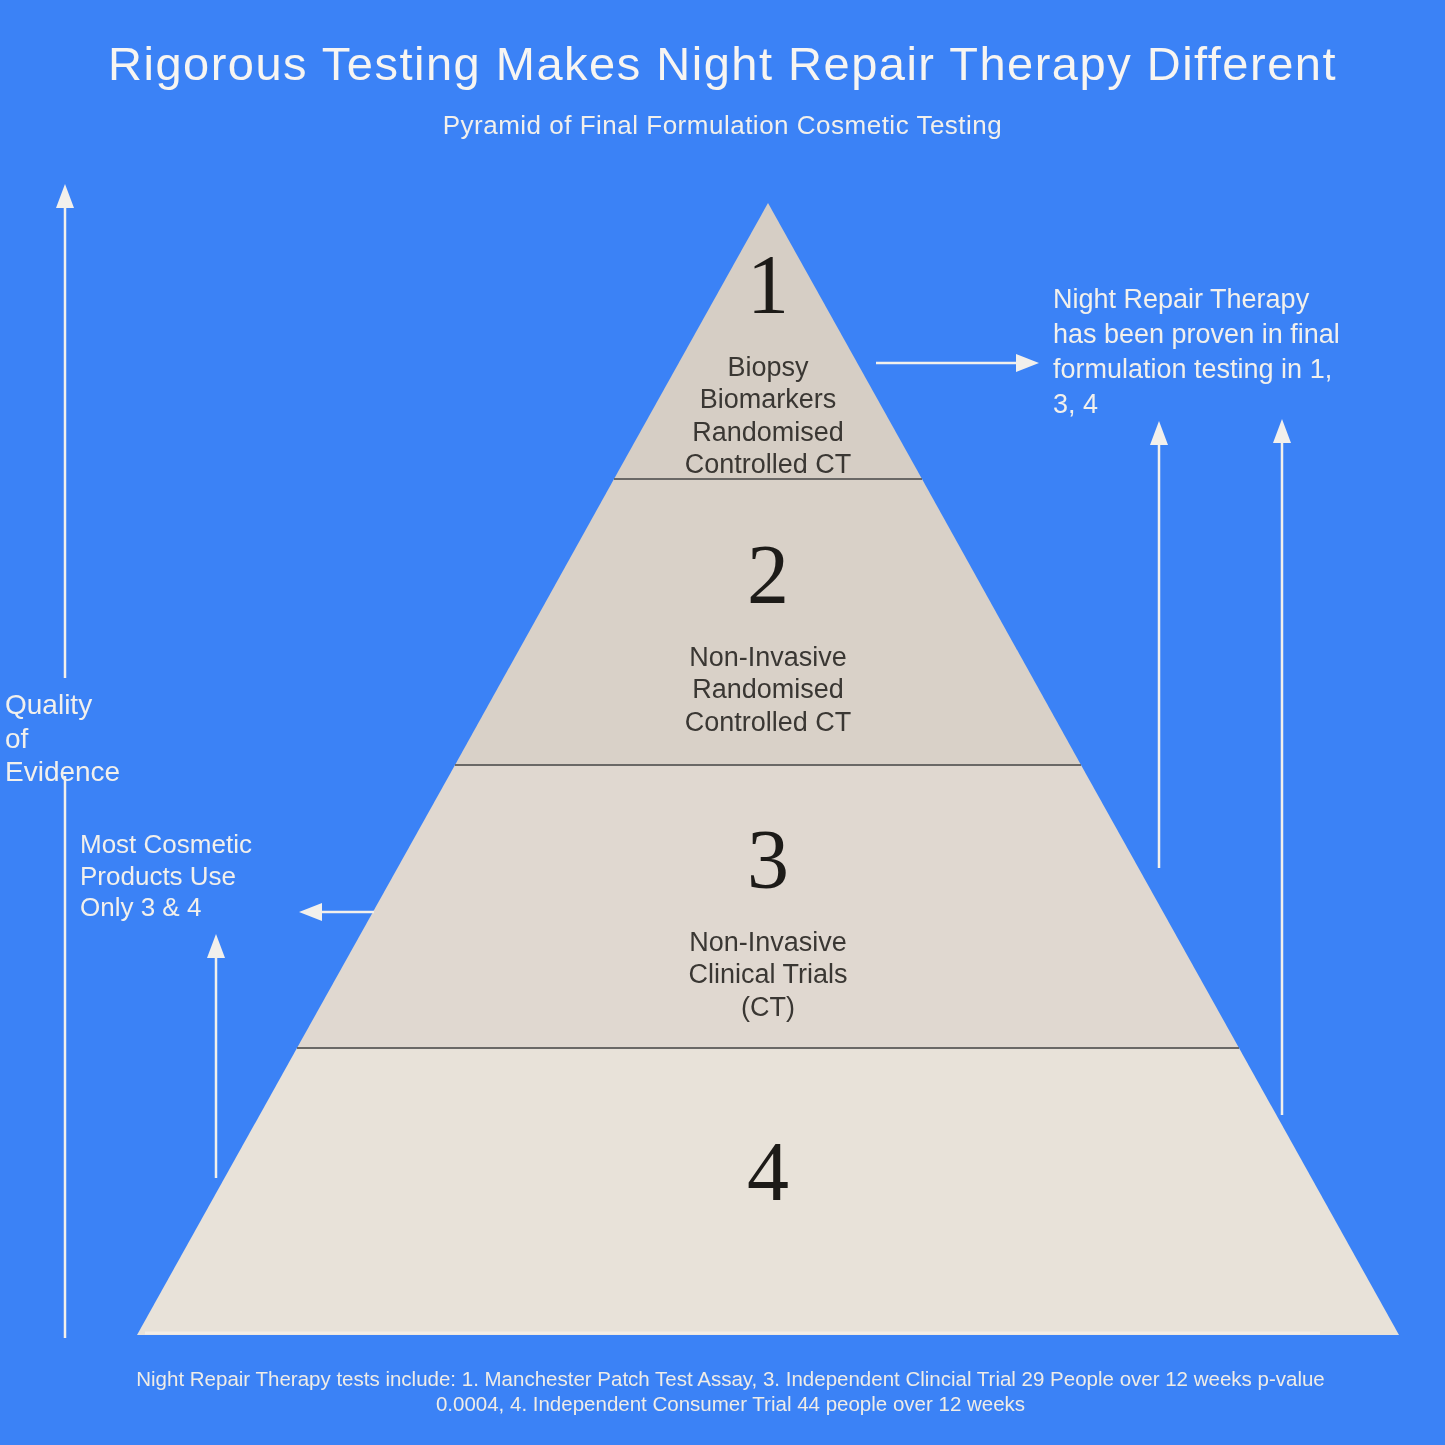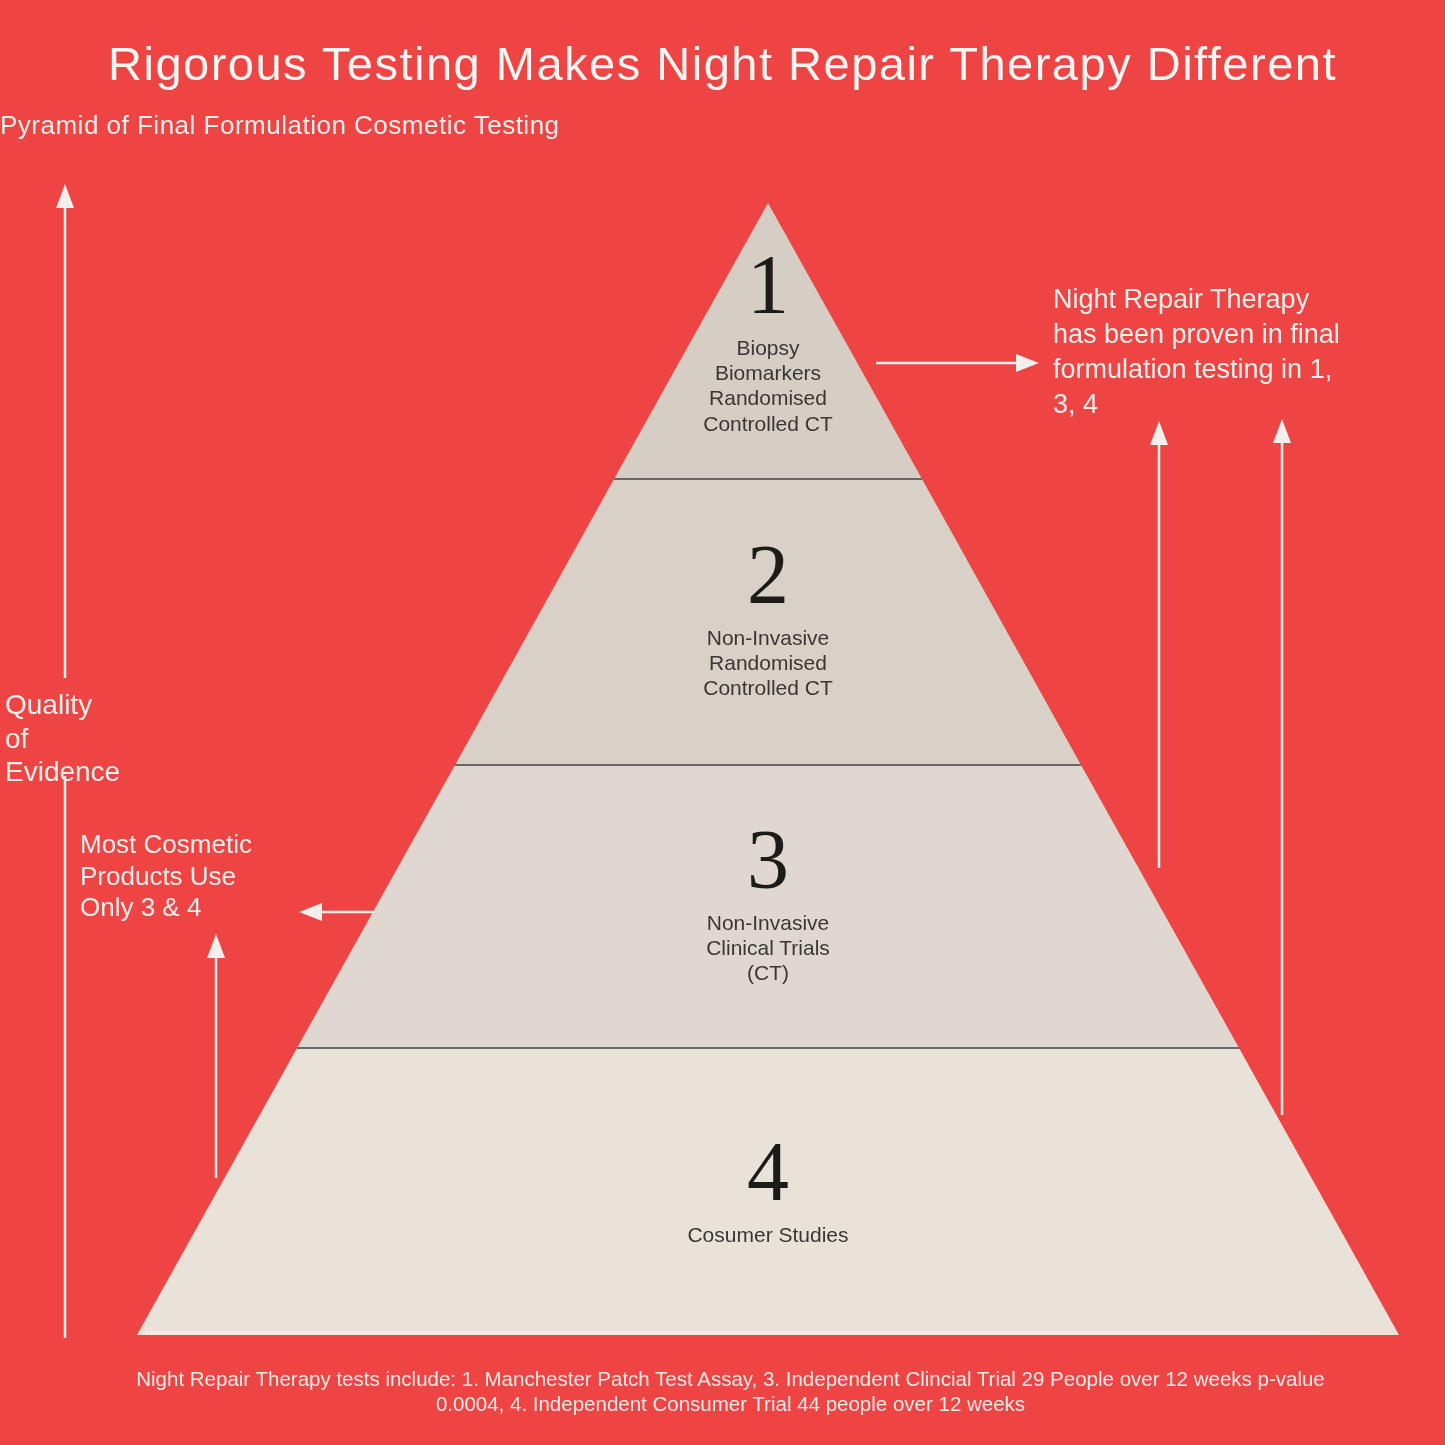--- a/index.html
+++ b/index.html
@@ -1,41 +1,41 @@
 <!DOCTYPE html>
 <html><head>
 <meta charset="utf-8">
 <style>
   html,body { margin:0; padding:0; }
   .canvas {
     position: relative;
     width: 1445px;
     height: 1445px;
-    background: #ef4444;
+    background: #3b82f6;
     overflow: hidden;
     font-family: "Liberation Sans", sans-serif;
     --arrow: #f2f0ec;
     --light-text: #f2f0ec;
     --tier-text: #3a3733;
     --num-color: #1d1b18;
   }
   .page-title {
     position: absolute;
     top: 36px; left: 0; right: 0;
     text-align: center;
     color: #f7f5f2;
     font-size: 47px;
     font-weight: 300;
     letter-spacing: 1.5px;
     margin: 0;
   }
   .page-subtitle {
     position: absolute;
     top: 110px; left: 0; right: 0;
-    text-align: left;
+    text-align: center;
     color: #f2f0ec;
     font-size: 26px;
     font-weight: 400;
     letter-spacing: 0.5px;
     margin: 0;
   }
   svg.graphic {
     position: absolute;
     inset: 0;
     width: 1445px;
@@ -53,24 +53,24 @@
   }
   .tier-num {
     display: block;
     font-family: "Liberation Serif", serif;
     font-size: 84px;
     font-weight: 400;
     line-height: 1;
     color: var(--num-color);
   }
   .tier-label {
-    font-size: 21px;
+    font-size: 27px;
     line-height: 1.2;
     white-space: pre-line;
-    margin-top: 8px;
+    margin-top: 24px;
   }
   .annotation {
     position: absolute;
     text-align: left;
     color: var(--light-text);
     white-space: pre-line;
   }
   .quality-label   { left: 5px;    width: 165px; top: 688px; font-size: 28px; line-height: 1.2; }
   .cosmetic-label  { left: 80px;   width: 255px; top: 829px; font-size: 26px; line-height: 1.22; }
   .nightrepair-label { left: 1053px; width: 358px; top: 282px; font-size: 27px; line-height: 1.3; }
@@ -155,21 +155,20 @@
 
   <div class="tier-text" style="left:568px; width:400px; top:818px;">
     <span class="tier-num">3</span>
     <div class="tier-label">Non-Invasive
 Clinical Trials
 (CT)</div>
   </div>
 
   <div class="tier-text" style="left:543px; width:450px; top:1130px;">
     <span class="tier-num">4</span>
-    <div class="tier-label">Cosumer Studies</div>
   </div>
 
   <div class="annotation quality-label">Quality
 of
 Evidence</div>
   <div class="annotation cosmetic-label">Most Cosmetic
 Products Use
 Only 3 &amp; 4</div>
   <div class="annotation nightrepair-label">Night Repair Therapy
 has been proven in final

